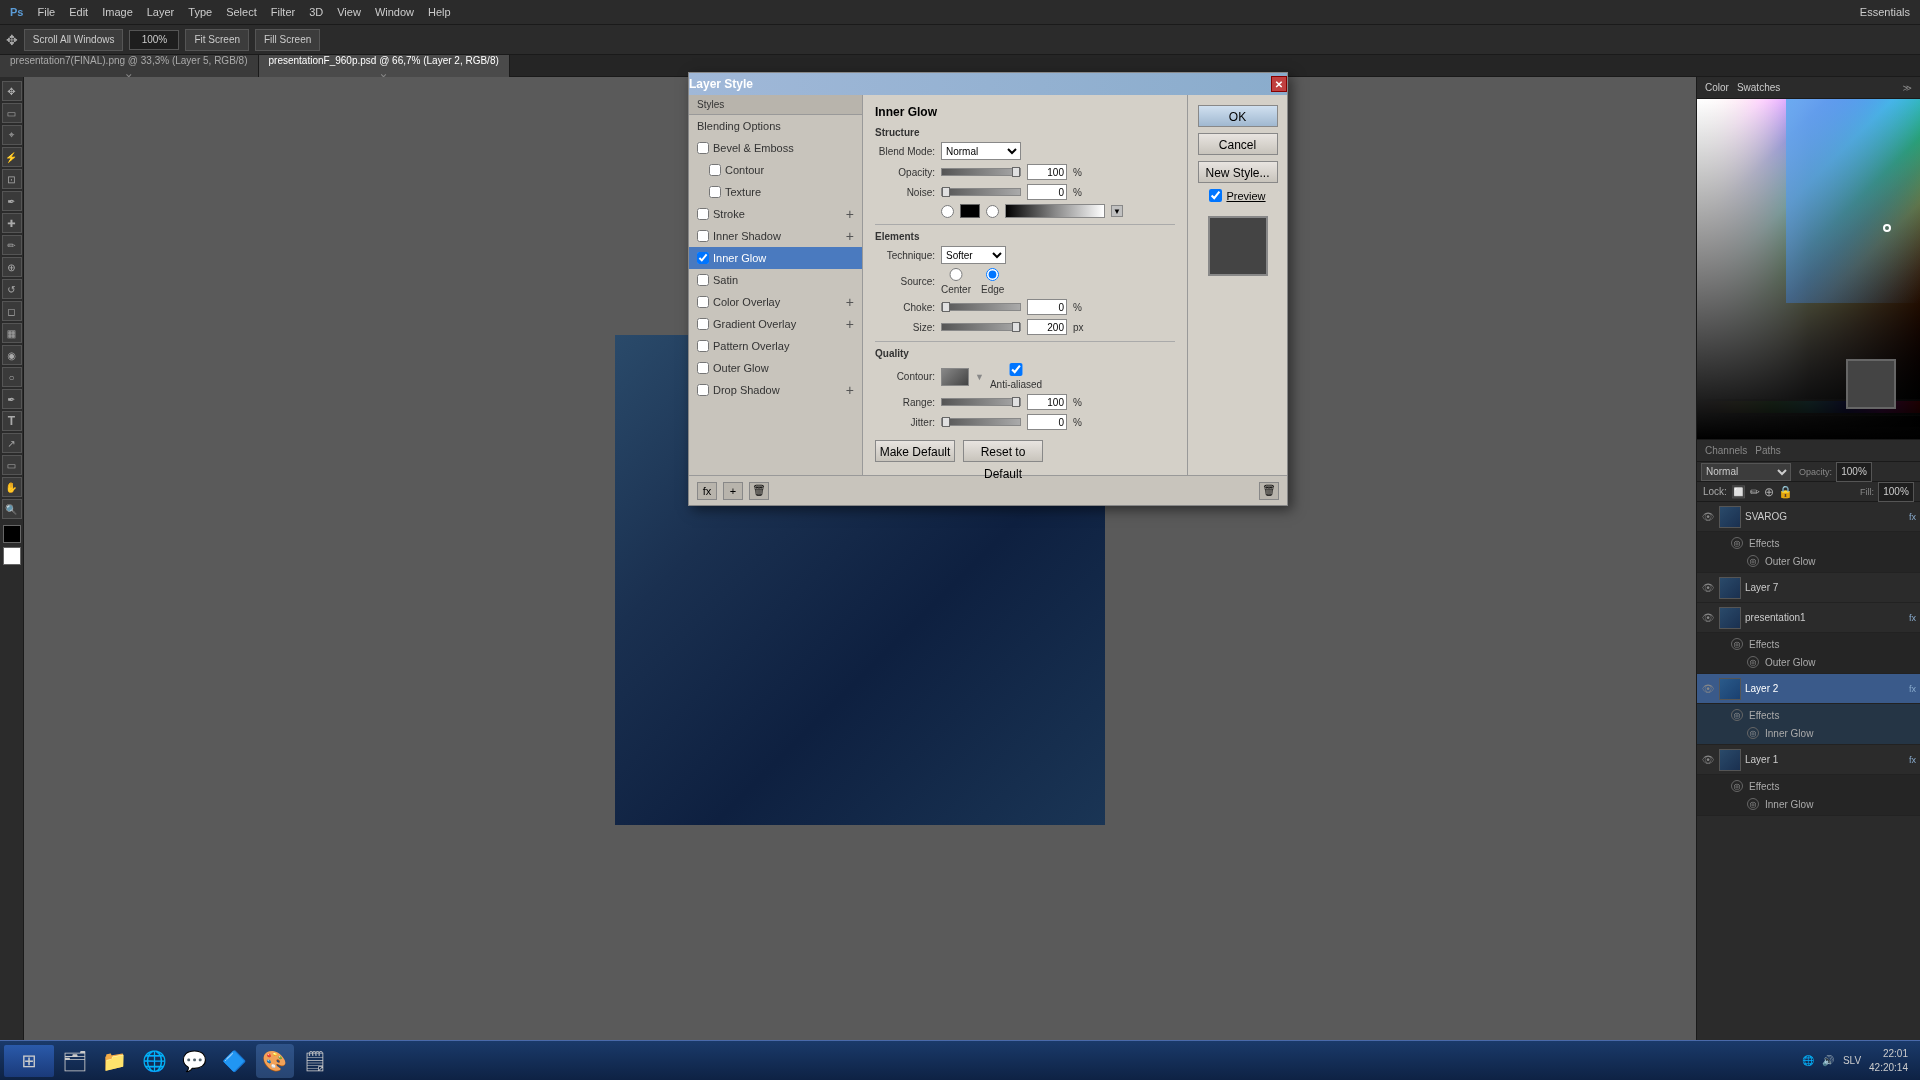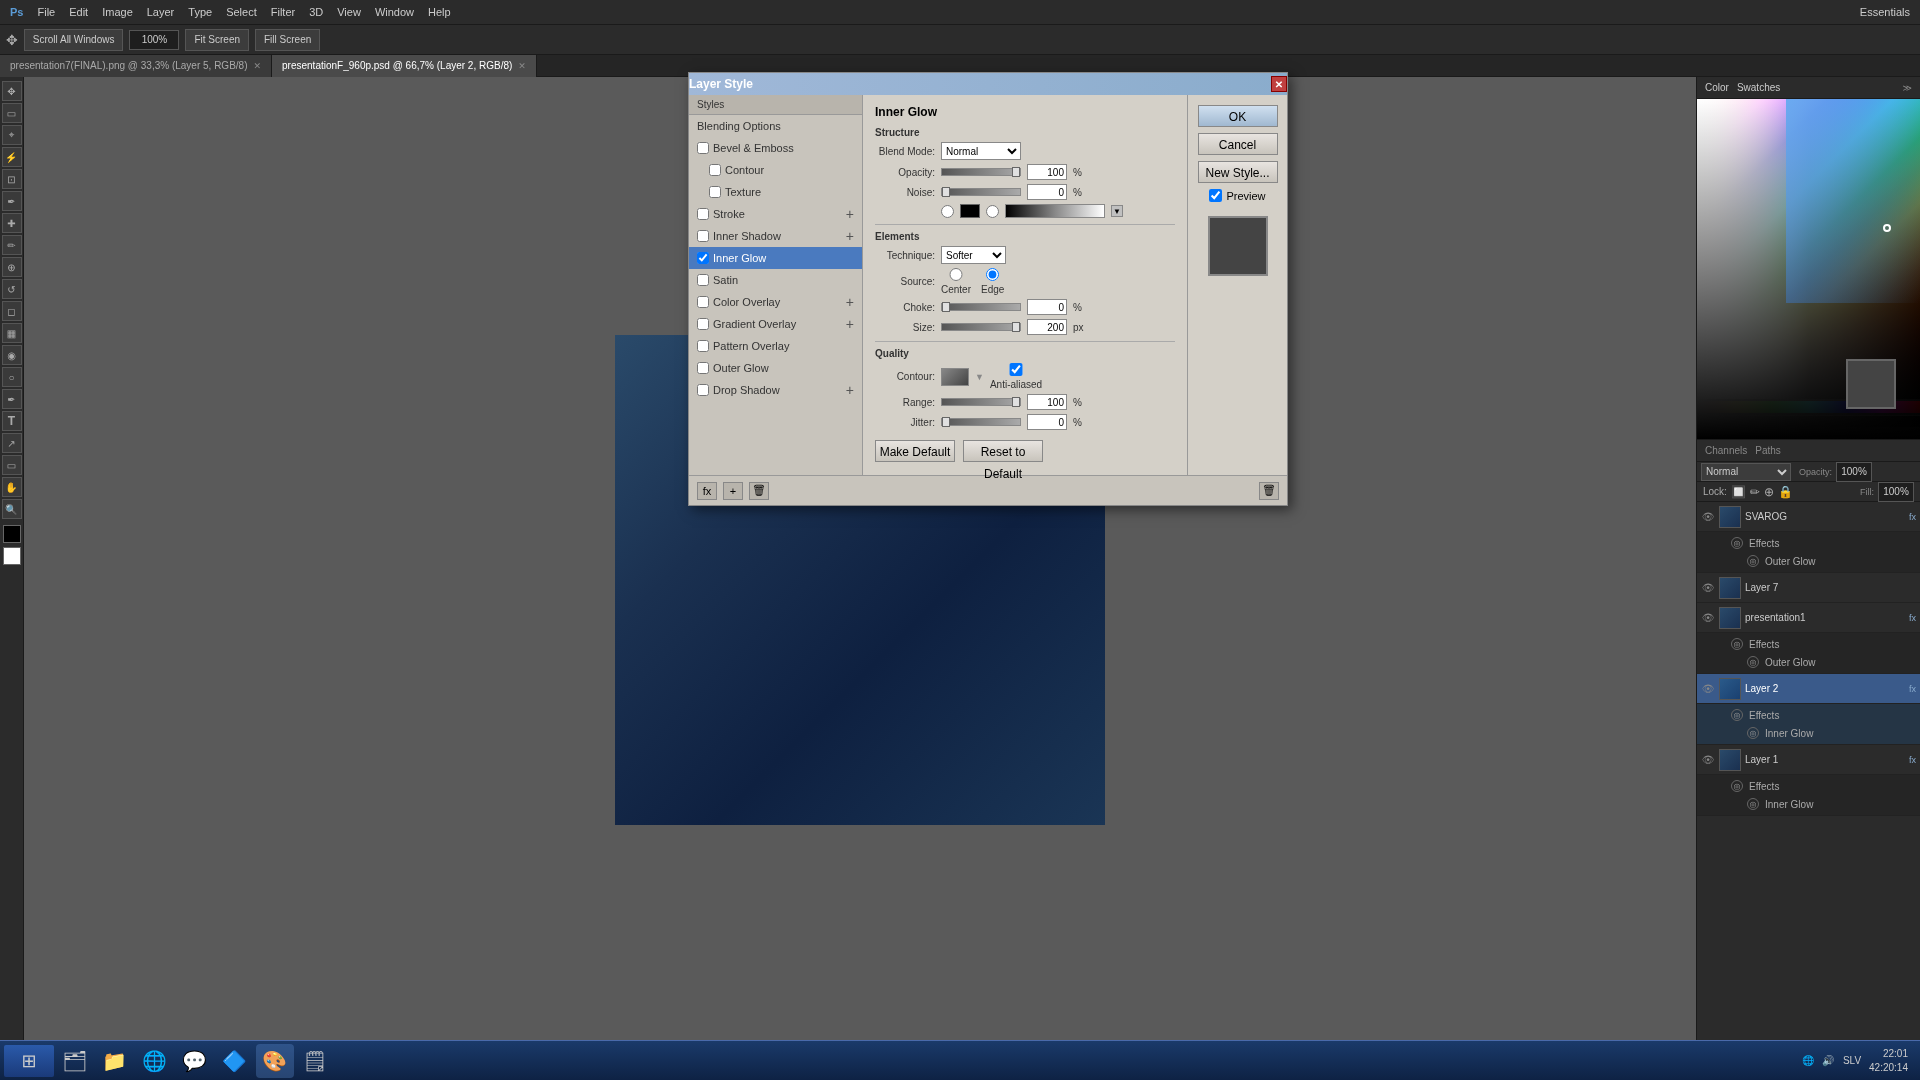--- a/index.html
+++ b/index.html
@@ -73,20 +73,21 @@
       height: 22px;
       padding: 0 10px;
       font-size: 10px;
       color: #aaa;
       display: flex;
       align-items: center;
       gap: 6px;
       background: #3a3a3a;
       border-right: 1px solid #1a1a1a;
       cursor: pointer;
+      flex-direction: column;
     }
     .tab.active {
       background: #4a4a4a;
       color: #fff;
       align-items: center;
     }
     .tab-close {
       font-size: 9px;
       color: #888;
       cursor: pointer;
@@ -399,20 +400,21 @@
       line-height: 22px;
     }
     .dialog-btn.primary {
       background: linear-gradient(to bottom, #d0e0f0, #a0b8d0);
     }
     .dialog-checkbox {
       display: flex;
       align-items: center;
       gap: 4px;
       font-size: 11px;
+      text-decoration: underline;
     }
 
     
     .section-title {
       font-size: 12px;
       font-weight: bold;
       color: #000;
       margin-bottom: 8px;
     }
     .subsection-title {

